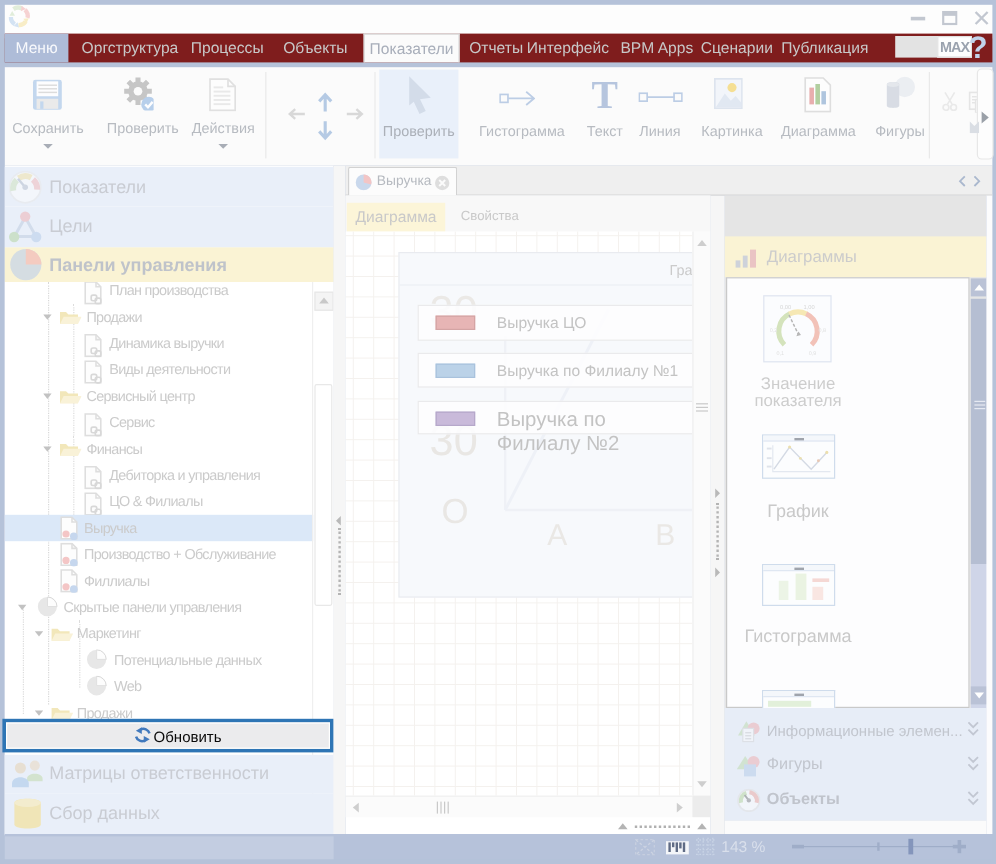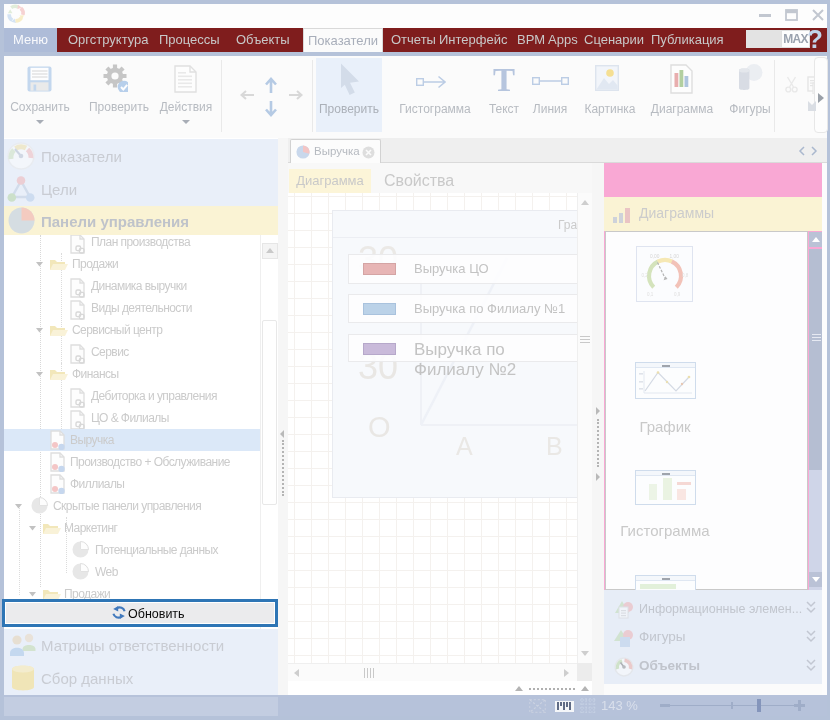--- a/index.html
+++ b/index.html
@@ -34,21 +34,21 @@
 
 #midcol { position:absolute; left:288px; top:163px; width:304px; height:532px; background:#fff; }
 #tabbar { position:absolute; left:288px; top:138px; width:539px; height:25px; background:#efefef; border-bottom:1px solid #dadada; }
 #doctab { position:absolute; left:2px; top:1px; width:91px; height:24px; background:#fcfcfc; border:1px solid #d2d2d2; border-bottom:none; border-radius:2px 2px 0 0; }
 #subtabs { position:absolute; left:0px; top:0px; width:304px; height:30px; background:#f8f8f8; }
 #gridwrap { position:absolute; left:0px; top:30px; width:289px; height:470px; overflow:hidden;
   background-image:linear-gradient(#f4f1ee 1px, transparent 1px), linear-gradient(90deg, #f4f1ee 1px, transparent 1px);
   background-size:17px 17px; background-position:6px 3px; background-color:#fff; }
 
 
-#rightcol { position:absolute; left:604px; top:163px; width:218px; height:532px; background:#f9a8d4; }
+#rightcol { position:absolute; left:604px; top:163px; width:218px; height:532px; background:#e5e5e5; }
 
 
 #statusbar { position:absolute; left:4px; top:695px; width:823px; height:21px; background:#b6c2da; }
 </style>
 </head>
 <body>
 <div id="win">
   <div id="titlebar">
     <svg class="abs" style="left:0px;top:-2px;opacity:0.6" width="24" height="24" viewBox="0 0 24 24">
       <g stroke-linecap="butt" fill="none" stroke-width="3.6">
@@ -451,21 +451,21 @@
     <svg class="abs" style="left:509px;top:8px" width="10" height="10" viewBox="0 0 10 10">
         <path d="M7 1 L3 5 L7 9" fill="none" stroke="#aab8ce" stroke-width="1.5"></path>
       </svg>
     <svg class="abs" style="left:521px;top:8px" width="10" height="10" viewBox="0 0 10 10">
         <path d="M3 1 L7 5 L3 9" fill="none" stroke="#aab8ce" stroke-width="1.5"></path>
       </svg>
   </div>
   <div id="midcol">
     <div id="subtabs">
       <div class="abs" style="left:1px;top:6px;width:82px;height:24px;background:#fcf5d8;color:#c9c9c9;font-size:13px;text-align:center;line-height:23px">Диаграмма</div>
-      <div class="abs" style="left:96px;top:6px;width:70px;height:24px;color:#c9c9c9;font-size:16px;text-align:right;line-height:23px">Свойства</div>
+      <div class="abs" style="left:96px;top:6px;width:70px;height:24px;color:#c9c9c9;font-size:11px;text-align:left;line-height:23px">Свойства</div>
     </div>
     <div id="gridwrap">
 
       <div class="abs" style="left:44px;top:17px;width:246px;height:288px;background:#f7f9fc;border:1px solid #e9ebf0"></div>
       <div class="abs" style="left:45px;top:44px;width:244px;height:1px;background:#eceef3"></div>
       <div class="abs" style="left:270px;top:25px;font-size:12px;color:#cbcbcb">Гра</div>
 
       <div class="abs" style="left:70px;top:46px;font-size:36px;color:#ebe9e6">30</div>
       <div class="abs" style="left:70px;top:153px;font-size:36px;color:#e9e7e4">30</div>
       <div class="abs" style="left:80px;top:218px;font-size:29px;color:#e9e7e4">O</div>
@@ -532,20 +532,21 @@
           <path d="M16.5 12.5 L24.5 29" stroke="#b4b4b4" stroke-width="1.2" stroke-dasharray="2.6 1.5"></path>
           <path d="M22.6 30.2 L26.5 29.1 L24.4 26.2 Z" fill="#b6b6b6"></path>
           <text x="9" y="7.5" font-size="4.8" fill="#d6d6d6">0,00</text>
           <text x="28.5" y="7.5" font-size="4.8" fill="#d6d6d6">1,00</text>
           <text x="0.5" y="27" font-size="4.5" fill="#e0e0e0">0,2</text>
           <text x="41" y="27" font-size="4.5" fill="#e0e0e0">0,8</text>
           <text x="6" y="46" font-size="4.5" fill="#e0e0e0">0,1</text>
           <text x="33" y="46" font-size="4.5" fill="#e0e0e0">0,9</text>
         </svg>
       </div>
+      <div class="abs" style="left:0;top:81px;width:118px;text-align:center;font-size:14px;color:#cdcdcd;line-height:13.5px">Значение<br>показателя</div>
 
       <div class="abs" style="left:29px;top:130px;width:61px;height:37px;border:1px solid #cfdcec;background:#fcfdfe">
         <div class="abs" style="left:0;top:0;width:59px;height:5px;border-bottom:1px solid #dfe7f2;background:#f4f7fb"></div>
         <div class="abs" style="left:26px;top:2px;width:8px;height:2px;background:#9fa4ac"></div>
         <svg class="abs" style="left:2px;top:6px" width="56" height="28" viewBox="0 0 56 28">
           <path d="M6 2 V24 H54" stroke="#e3e8f0" stroke-width="1" fill="none"></path>
           <path d="M7 22 L20 3.5 L38 22 L51 8" stroke="#d4dae4" stroke-width="1.2" fill="none"></path>
           <g>
               <circle cx="20" cy="3.5" r="1.3" fill="#ecdfae"></circle>
               <circle cx="29" cy="13" r="1.2" fill="#eadfb2"></circle>

